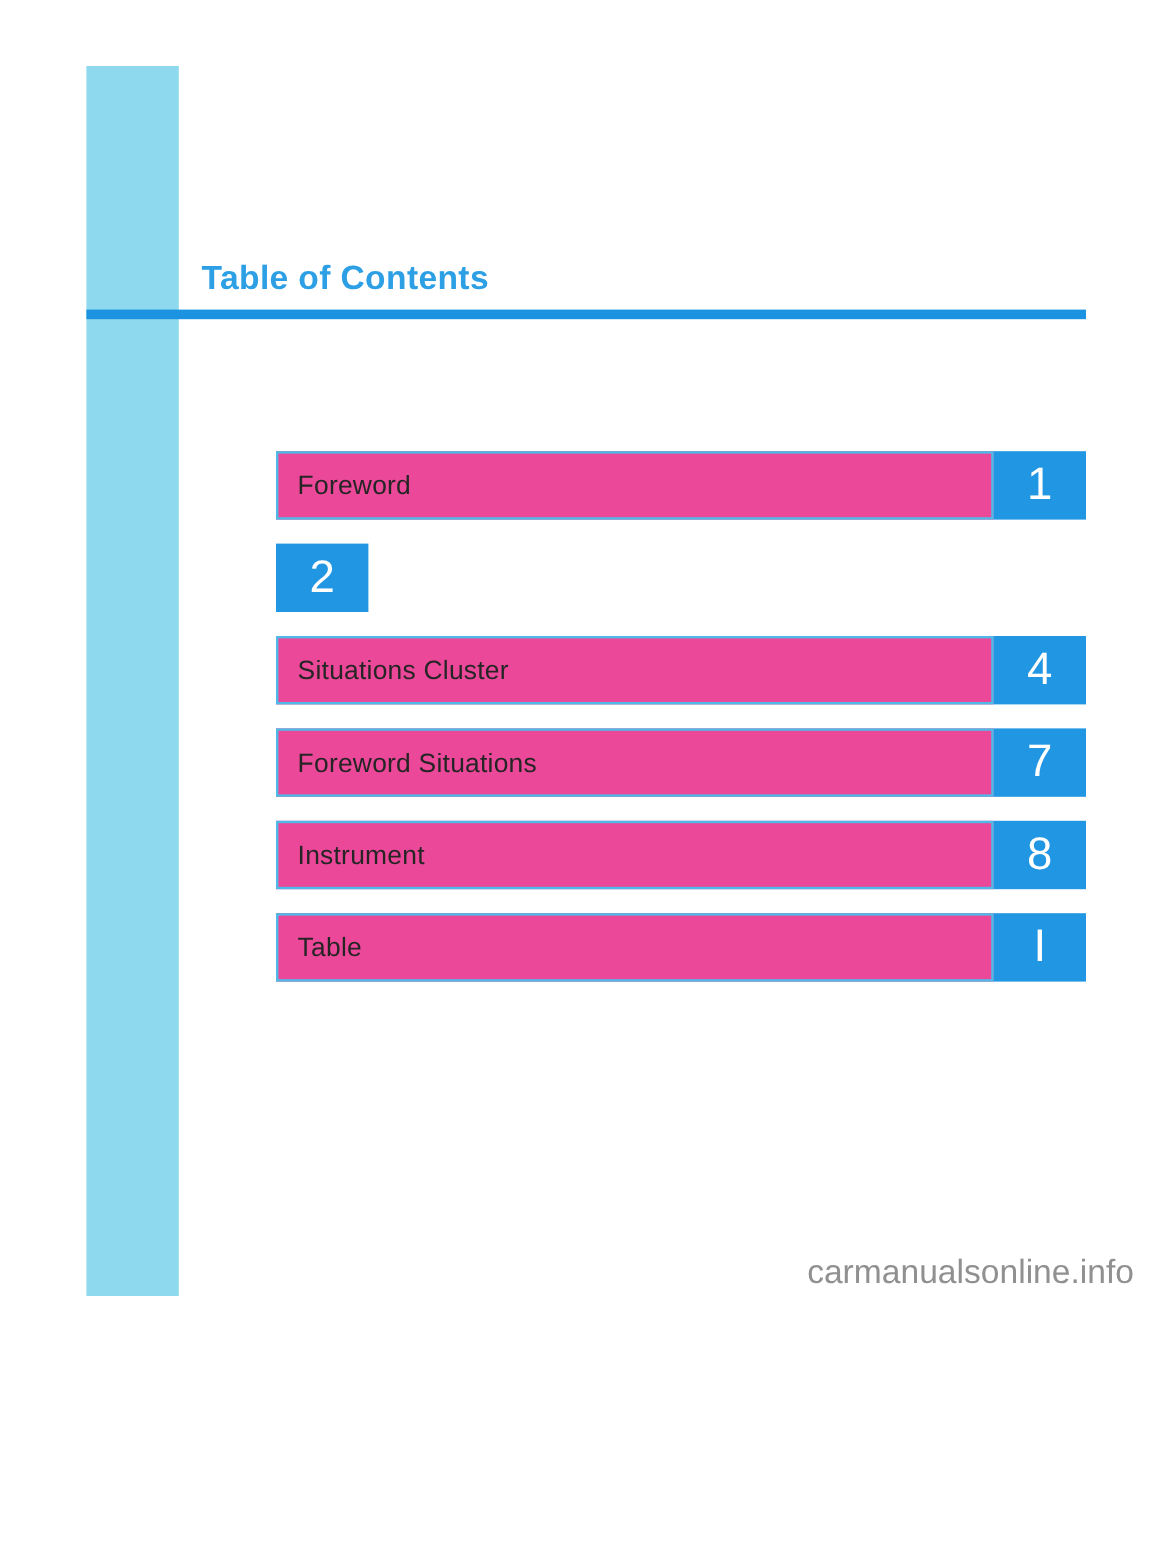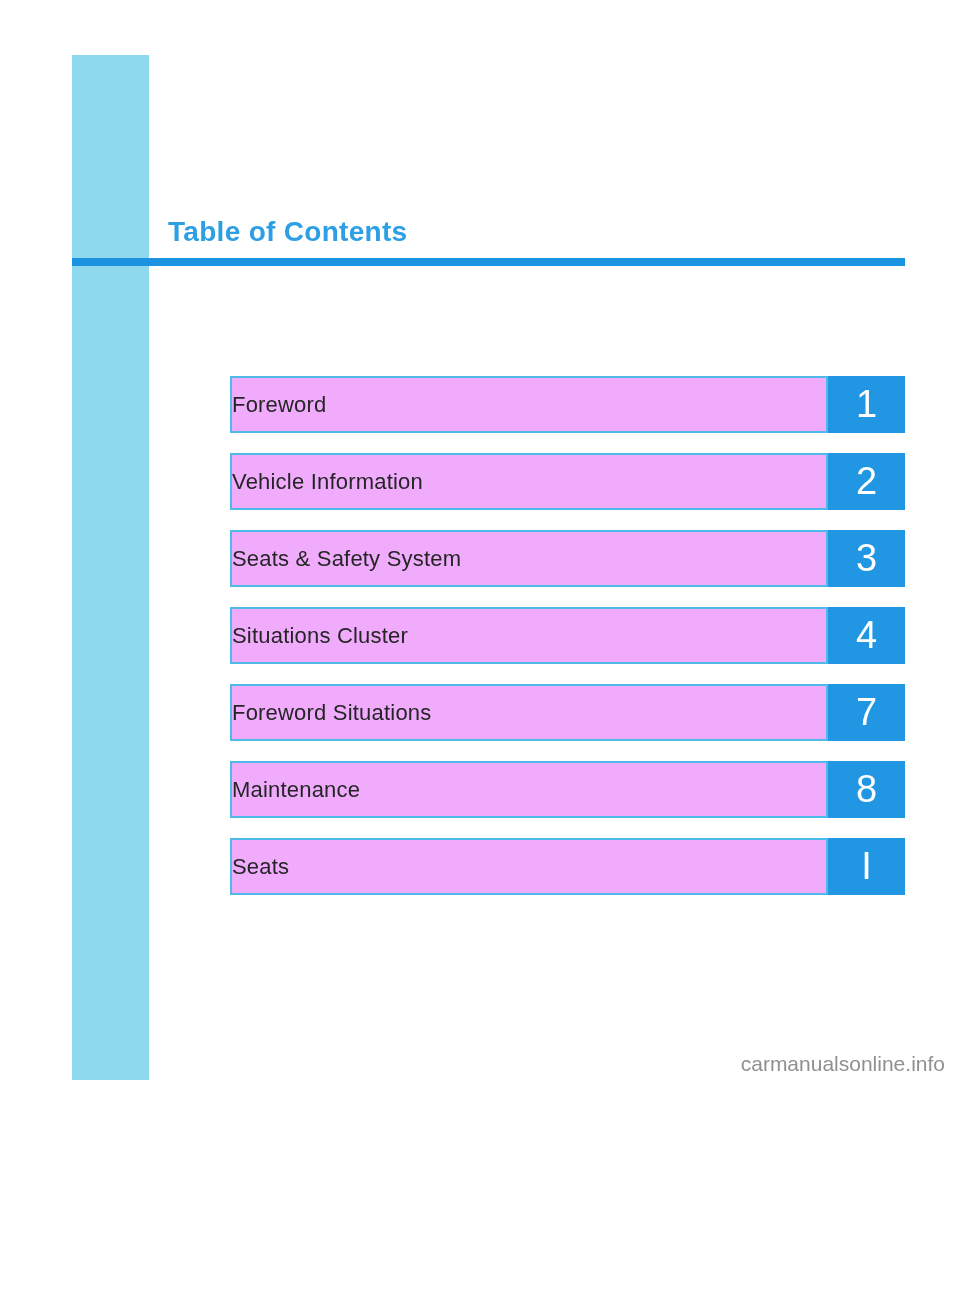--- a/index.html
+++ b/index.html
@@ -49,25 +49,26 @@
   }
   .toc-row {
     display: flex;
     align-items: stretch;
     height: 57px;
     margin-bottom: 20px;
     cursor: pointer;
   }
   .toc-label-box {
     flex: 1;
-    background: #f0abfc;
+    background: #ec4899;
     border: 2px solid var(--box-border, #4fb9e8);
     box-sizing: border-box;
     display: flex;
     align-items: center;
+    padding-left: 16px;
   }
   .toc-label {
     font-size: 22px;
     letter-spacing: 0.2px;
     color: var(--label-text, #252525);
   }
   .toc-num {
     width: 77px;
     flex: 0 0 77px;
     background: var(--accent, #2196e2);
@@ -75,21 +76,21 @@
     display: flex;
     align-items: center;
     justify-content: center;
     font-size: 38px;
     font-weight: 400;
   }
   .watermark {
     position: absolute;
     right: 15px;
     bottom: 4px;
-    font-size: 21px;
+    font-size: 28px;
     color: var(--watermark-text, #909090);
   }
 </style>
 </head>
 <body>
 
 <div class="page">
 
   <div class="sidebar-bar"></div>
 
@@ -100,59 +101,50 @@
   <div class="toc">
 
     <div class="toc-row">
       <div class="toc-label-box">
         <span class="toc-label">Foreword</span>
       </div>
       <div class="toc-num">1</div>
     </div>
 
     <div class="toc-row">
-      <div class="toc-label-box">
-        <span class="toc-label">Vehicle Information</span>
-      </div>
       <div class="toc-num">2</div>
     </div>
 
-    <div class="toc-row">
-      <div class="toc-label-box">
-        <span class="toc-label">Seats &amp; Safety System</span>
-      </div>
-      <div class="toc-num">3</div>
-    </div>
 
     <div class="toc-row">
       <div class="toc-label-box">
         <span class="toc-label">Situations Cluster</span>
       </div>
       <div class="toc-num">4</div>
     </div>
 
 
 
     <div class="toc-row">
       <div class="toc-label-box">
         <span class="toc-label">Foreword Situations</span>
       </div>
       <div class="toc-num">7</div>
     </div>
 
     <div class="toc-row">
       <div class="toc-label-box">
-        <span class="toc-label">Maintenance</span>
+        <span class="toc-label">Instrument</span>
       </div>
       <div class="toc-num">8</div>
     </div>
 
     <div class="toc-row">
       <div class="toc-label-box">
-        <span class="toc-label">Seats</span>
+        <span class="toc-label">Table</span>
       </div>
       <div class="toc-num">I</div>
     </div>
 
   </div>
 
   <div class="watermark">carmanualsonline.info</div>
 
 </div>
 

